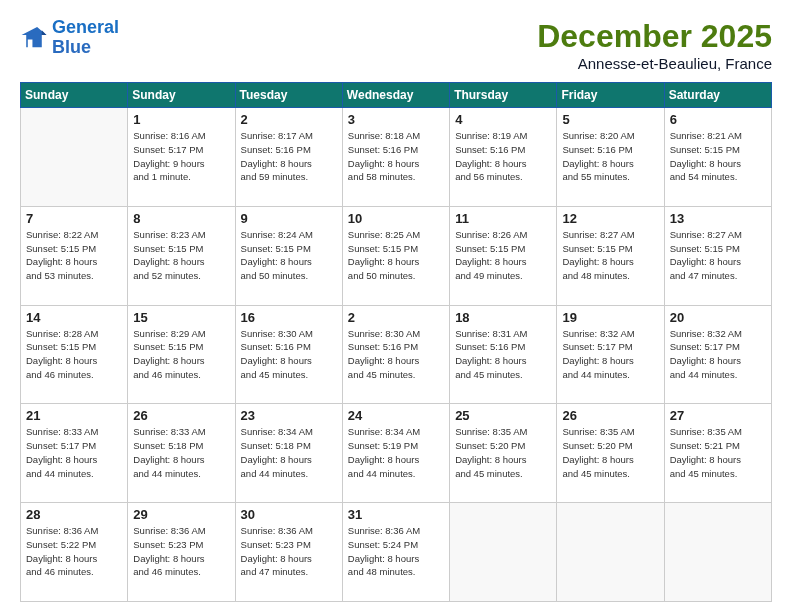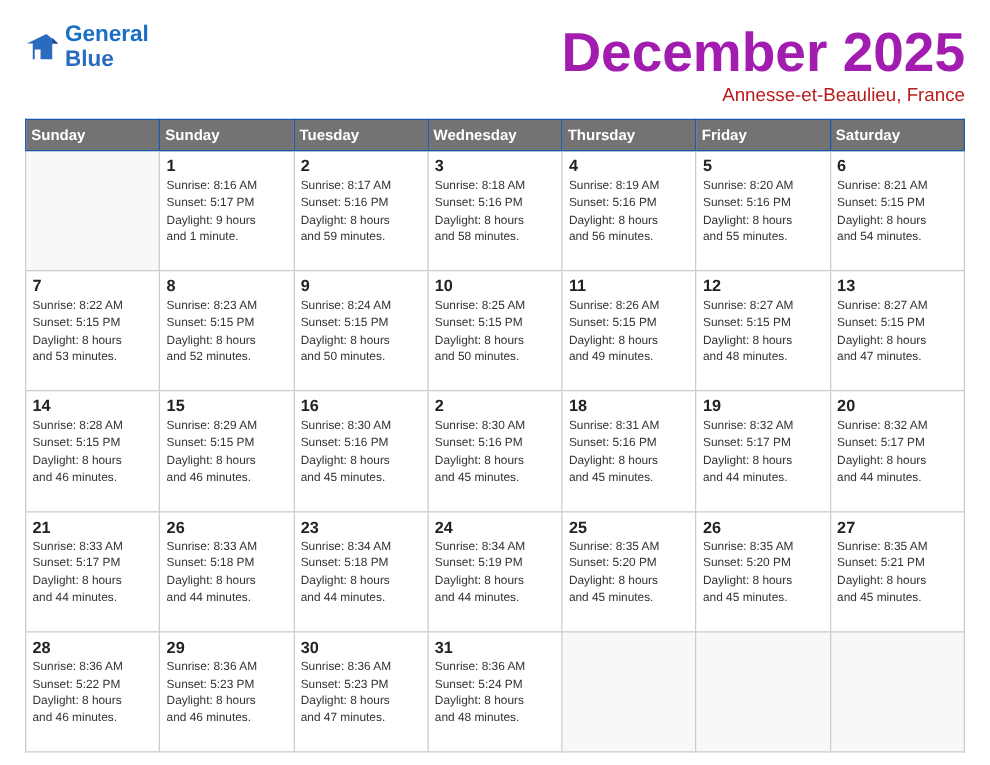--- a/index.html
+++ b/index.html
@@ -38,37 +38,37 @@
       color: #1a6fc4;
     }
     .logo-icon {
       width: 28px;
       height: 28px;
     }
     .title-block {
       text-align: right;
     }
     .month-title {
-      font-size: 44px;
-      font-weight: bold;
-      color: #a21caf;
+      font-size: 32px;
+      font-weight: bold;
+      color: #4d7c0f;
     }
     .subtitle {
       font-size: 15px;
-      color: #b91c1c;
+      color: #0f172a;
     }
     .calendar {
       flex: 1;
       border: 1px solid #ccc;
       border-collapse: collapse;
       width: 100%;
       table-layout: fixed;
     }
     .calendar th {
-      background: #737373;
+      background: #0f766e;
       color: white;
       font-size: 12px;
       font-weight: bold;
       padding: 5px 4px;
       text-align: left;
       border: 1px solid #1a5aaa;
     }
     .calendar td {
       border: 1px solid #ccc;
       vertical-align: top;

